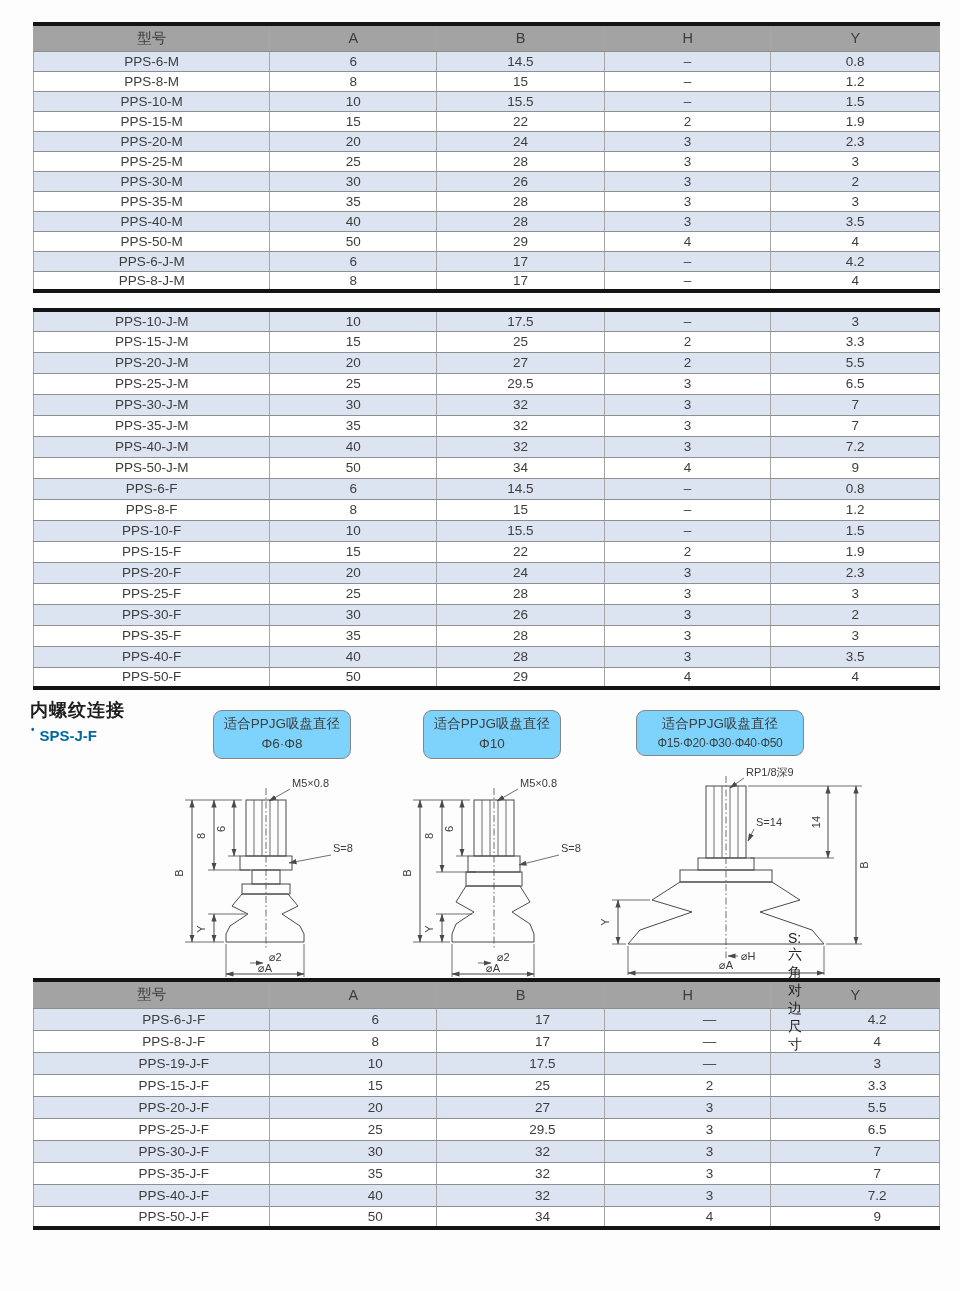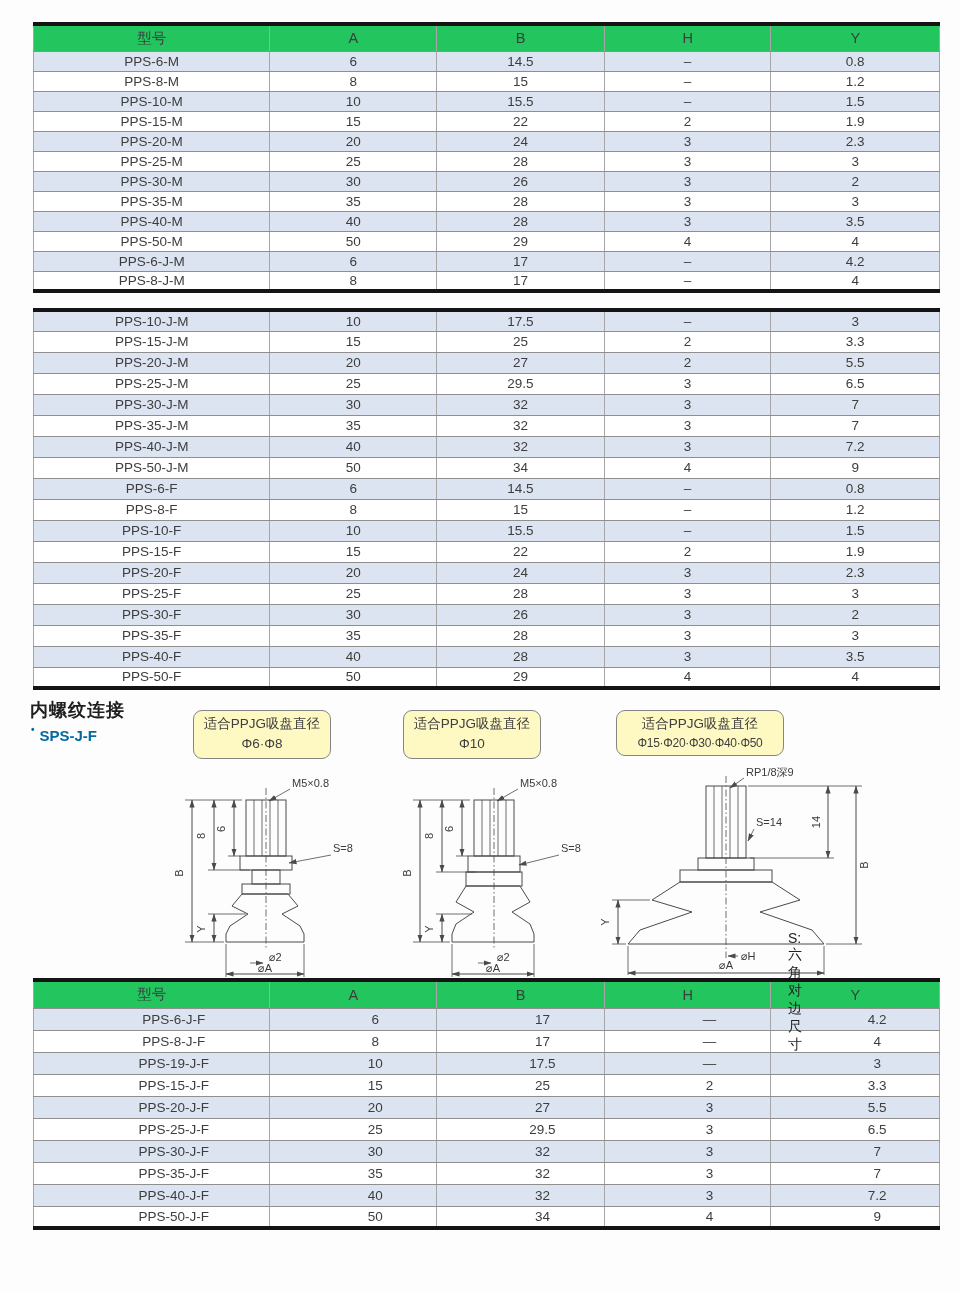--- a/index.html
+++ b/index.html
@@ -16,39 +16,39 @@
     border-top:4px solid var(--rule-heavy,#141414);
     border-bottom:4px solid var(--rule-heavy,#141414);
   }
   table.spec th, table.spec td {
     border-left:1px solid var(--rule-light,#a6a6a6);
     border-right:1px solid var(--rule-light,#a6a6a6);
     border-bottom:1px solid var(--rule-mid,#8f8f8f);
     text-align:center; font-weight:400; color:var(--text,#3d3d3d);
     padding:0; overflow:hidden; white-space:nowrap;
   }
-  table.spec th { height:27px; font-size:14.5px; background:#22c55e; }
+  table.spec th { height:27px; font-size:14.5px; background:#a3a3a3; }
   table.spec td { height:20px; font-size:13.5px; }
   #table-jm-f td { height:21px; }
   #table-jf th { height:28px; }
   #table-jf td { height:22px;padding-left:44px; }
   table.spec tbody tr:nth-child(odd) { background:var(--accent-row,#dde4f1); }
   table.spec tbody tr:nth-child(even) { background:#ffffff; }
 
   #table-m { margin-top:22px; }
   #table-jm-f { margin-top:15px; }
 
   .mid { position:relative; width:784px; height:288px; }
   .section-title { position:absolute; left:30px; top:8px; font-size:18px; font-weight:700; color:#1e1e1e; letter-spacing:1px; }
   .section-code { position:absolute; left:31px; top:37px; font-size:15px; font-weight:700; color:#0369a1; }
   .section-code .bullet { font-size:10px; vertical-align:top; margin-right:5px; position:relative; top:-3px; }
   .fit-box {
     position:absolute; top:20px; border:1.5px solid #858585; border-radius:9px;
-    background:#fef9c3; text-align:center; color:#3f3f3f;
-    font-size:13.5px; line-height:1.5; padding:3px 6px;
+    background:#7dd3fc; text-align:center; color:#3f3f3f;
+    font-size:13.5px; line-height:1.5; padding:3px 6px;margin-left:20px;
   }
   #fit-box-1 { left:193px; width:138px; }
   #fit-box-2 { left:403px; width:138px; }
   #fit-box-3 { left:616px; width:168px; }
   #fit-box-3 .l2 { font-size:12px; letter-spacing:-0.3px; }
   .draw { position:absolute; }
   #draw-1 { left:152px; top:82px; }
   #draw-2 { left:380px; top:82px; }
   #draw-3 { left:578px; top:72px; }
   .s-note { position:absolute; left:788px; top:240px; font-size:14px; color:#222; }

